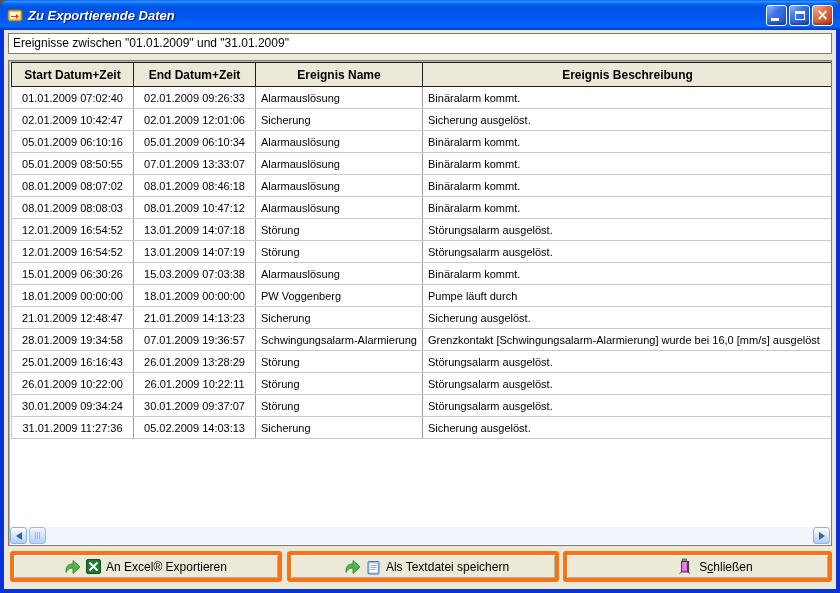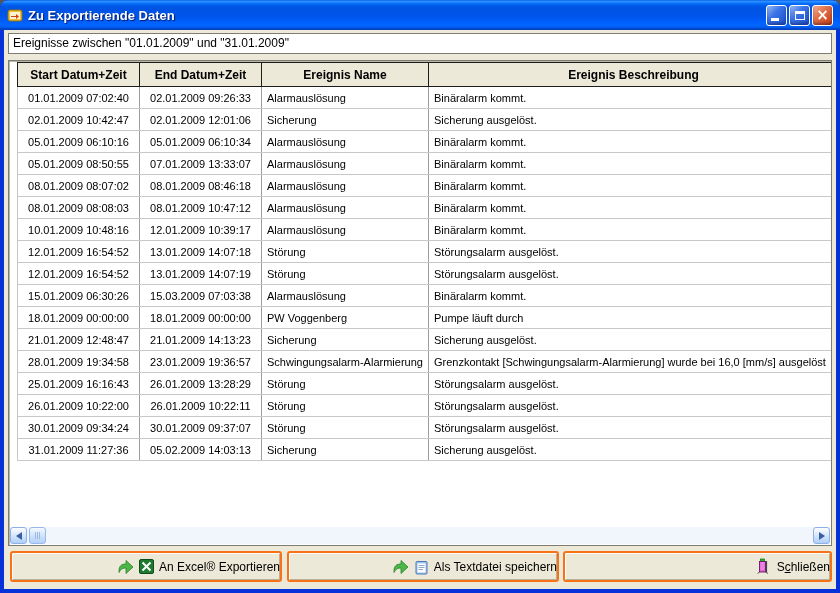--- a/index.html
+++ b/index.html
@@ -19,20 +19,21 @@
       #0262ee 16%,#0057e5 22%,#0054e3 28%,#0055eb 56%,#005bf5 66%,
       #0062ff 76%,#0066ff 86%,#0157e8 92%,#0148d0 95%,#013fb9 100%);
     border-radius:8px 8px 0 0;
     display:flex;align-items:center;
   }
   .title-icon{margin:0 5px 0 7px;width:16px;height:16px;flex:0 0 auto;}
   .title-text{
     color:#fff;font-weight:bold;font-size:13px;
     text-shadow:1px 1px 1px rgba(0,0,60,.75);
     white-space:nowrap;
+    font-style:italic;
   }
   .winbtns{position:absolute;right:7px;top:5px;display:flex;gap:2px;}
   .winbtn{
     width:21px;height:21px;border-radius:3px;border:1px solid #fff;
     display:flex;align-items:center;justify-content:center;position:relative;
     background:linear-gradient(135deg,#9cbdf5 0%,#3b74e8 40%,#1e50c8 100%);
     box-shadow:inset 0 -2px 3px rgba(0,0,40,.35);
   }
   .winbtn.close{background:linear-gradient(135deg,#f2b099 0%,#e1724b 40%,#c43c13 100%);}
   .glyph-min{position:absolute;left:4px;bottom:4px;width:8px;height:3px;background:#fff;}
@@ -50,21 +51,21 @@
     white-space:nowrap;overflow:hidden;
   }
   
   .grid-panel{
     position:absolute;left:4px;top:30px;width:824px;height:486px;
     background:#fff;
     border:1px solid #7f7c73;
     box-shadow:inset 1px 1px 0 #b9b6a8;
     overflow:hidden;
   }
-  table.grid{border-collapse:collapse;table-layout:fixed;width:821px;margin:1px 0 0 8px;padding-left:10px;}
+  table.grid{border-collapse:collapse;table-layout:fixed;width:821px;margin:1px 0 0 2px;padding-left:10px;}
   table.grid thead th{
     height:24px;background:#ece9d8;
     border:1px solid #1c1c1c;
     font-size:12px;font-weight:bold;color:#000;
     text-align:center;padding:0 2px;white-space:nowrap;overflow:hidden;
   }
   table.grid tbody td{
     height:22px;font-size:11px;color:#000;
     border-right:1px solid #9c9c9c;border-bottom:1px solid #c8c8c8;
     padding:0 3px;white-space:nowrap;overflow:hidden;background:#fff;
@@ -92,23 +93,23 @@
     background:linear-gradient(180deg,#f4f9ff,#cbdffb 60%,#b4d2f8);
     border:1px solid #98b9ec;
     display:flex;align-items:center;justify-content:center;gap:1px;
   }
   .sb-thumb i{display:block;width:1px;height:7px;background:#9dbbe4;}
   .sb-track{flex:1 1 auto;}
   
   .btn{
     position:absolute;top:521px;height:31px;
     background:#ece9d8;
-    border:2px solid #f97316;border-radius:3px;
+    border:4px solid #f97316;border-radius:3px;
     box-shadow:inset 1px 1px 0 #fdfcf9, inset -1px -1px 0 #b5b19c;
-    display:flex;align-items:center;justify-content:flex-end;gap:5px;
+    display:flex;align-items:center;justify-content:center;gap:5px;
     font-size:12px;color:#000;cursor:default;
   }
   .btn-excel{left:6px;width:272px;}
   .btn-text{left:283px;width:272px;padding-left:8px;}
   .btn-close{left:559px;width:269px;padding-left:36px;}
   .u{text-decoration:underline;}
   .icon{flex:0 0 auto;display:block;}
 </style>
 </head>
 <body>
@@ -186,26 +187,20 @@
               <td>Alarmauslösung</td>
               <td>Binäralarm kommt.</td>
             </tr>
             <tr>
               <td>08.01.2009 08:08:03</td>
               <td>08.01.2009 10:47:12</td>
               <td>Alarmauslösung</td>
               <td>Binäralarm kommt.</td>
             </tr>
             <tr>
-              <td>10.01.2009 10:48:16</td>
-              <td>12.01.2009 10:39:17</td>
-              <td>Alarmauslösung</td>
-              <td>Binäralarm kommt.</td>
-            </tr>
-            <tr>
               <td>12.01.2009 16:54:52</td>
               <td>13.01.2009 14:07:18</td>
               <td>Störung</td>
               <td>Störungsalarm ausgelöst.</td>
             </tr>
             <tr>
               <td>12.01.2009 16:54:52</td>
               <td>13.01.2009 14:07:19</td>
               <td>Störung</td>
               <td>Störungsalarm ausgelöst.</td>
@@ -223,21 +218,21 @@
               <td>Pumpe läuft durch</td>
             </tr>
             <tr>
               <td>21.01.2009 12:48:47</td>
               <td>21.01.2009 14:13:23</td>
               <td>Sicherung</td>
               <td>Sicherung ausgelöst.</td>
             </tr>
             <tr>
               <td>28.01.2009 19:34:58</td>
-              <td>23.01.2009 19:36:57</td>
+              <td>07.01.2009 19:36:57</td>
               <td>Schwingungsalarm-Alarmierung</td>
               <td>Grenzkontakt [Schwingungsalarm-Alarmierung] wurde bei 16,0 [mm/s] ausgelöst</td>
             </tr>
             <tr>
               <td>25.01.2009 16:16:43</td>
               <td>26.01.2009 13:28:29</td>
               <td>Störung</td>
               <td>Störungsalarm ausgelöst.</td>
             </tr>
             <tr>

